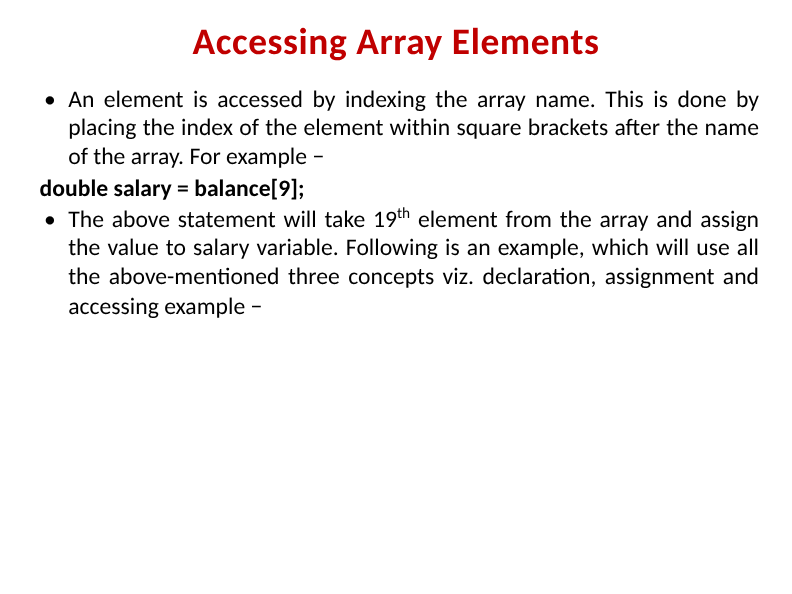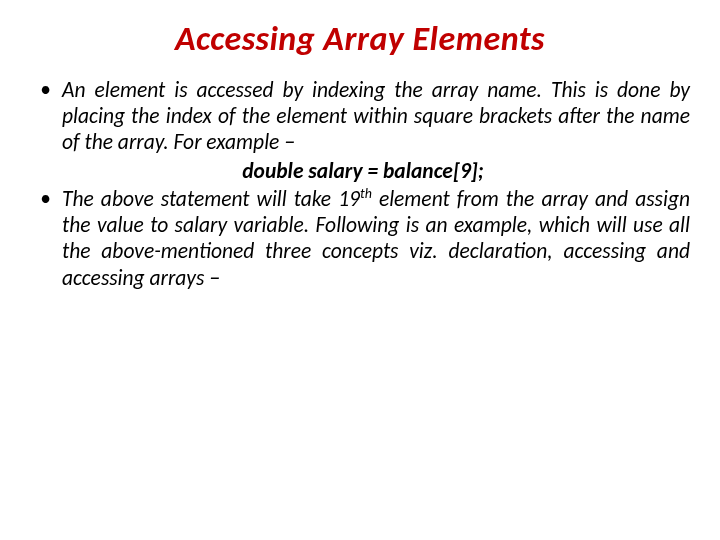--- a/index.html
+++ b/index.html
@@ -10,21 +10,20 @@
     background: #ffffff;
     font-family: Calibri, "Segoe UI", Arial, sans-serif;
     color: #000;
   }
   .slide {
     box-sizing: border-box;
     width: 720px;
     height: 540px;
     padding: 12px 30px 20px 30px;
     position: relative;
-    font-style: italic;
   }
   .title {
     text-align: center;
     font-size: 34px;
     font-weight: 700;
     color: #c00000;
     margin: 6px 0 18px 0;
     letter-spacing: 0.5px;
   }
   .body {
@@ -43,21 +42,20 @@
     flex: 0 0 22px;
     text-align: left;
   }
   .bullet .txt {
     flex: 1;
   }
   .code-line {
     font-weight: 700;
     margin: 2px 0 2px 6px;
     font-size: 21.5px;
-    text-align: center;
   }
   sup {
     font-size: 0.65em;
     vertical-align: super;
     line-height: 0;
   }
 </style>
 </head>
 <body>
 
@@ -69,18 +67,18 @@
     <div class="bullet">
       <div class="mark">•</div>
       <div class="txt">An element is accessed by indexing the array name. This is done by placing the index of the element within square brackets after the name of the array. For example −</div>
     </div>
 
     <div class="code-line">double salary = balance[9];</div>
 
     <div class="bullet">
       <div class="mark">•</div>
       <div class="txt">
-        <span>The above statement will take 19</span><sup>th</sup><span> element from the array and assign the value to salary variable. Following is an example, which will use all the above-mentioned three concepts viz. declaration, accessing and accessing arrays −</span>
+        <span>The above statement will take 19</span><sup>th</sup><span> element from the array and assign the value to salary variable. Following is an example, which will use all the above-mentioned three concepts viz. declaration, assignment and accessing example −</span>
       </div>
     </div>
 
   </div>
 </div>
 
 </body></html>

